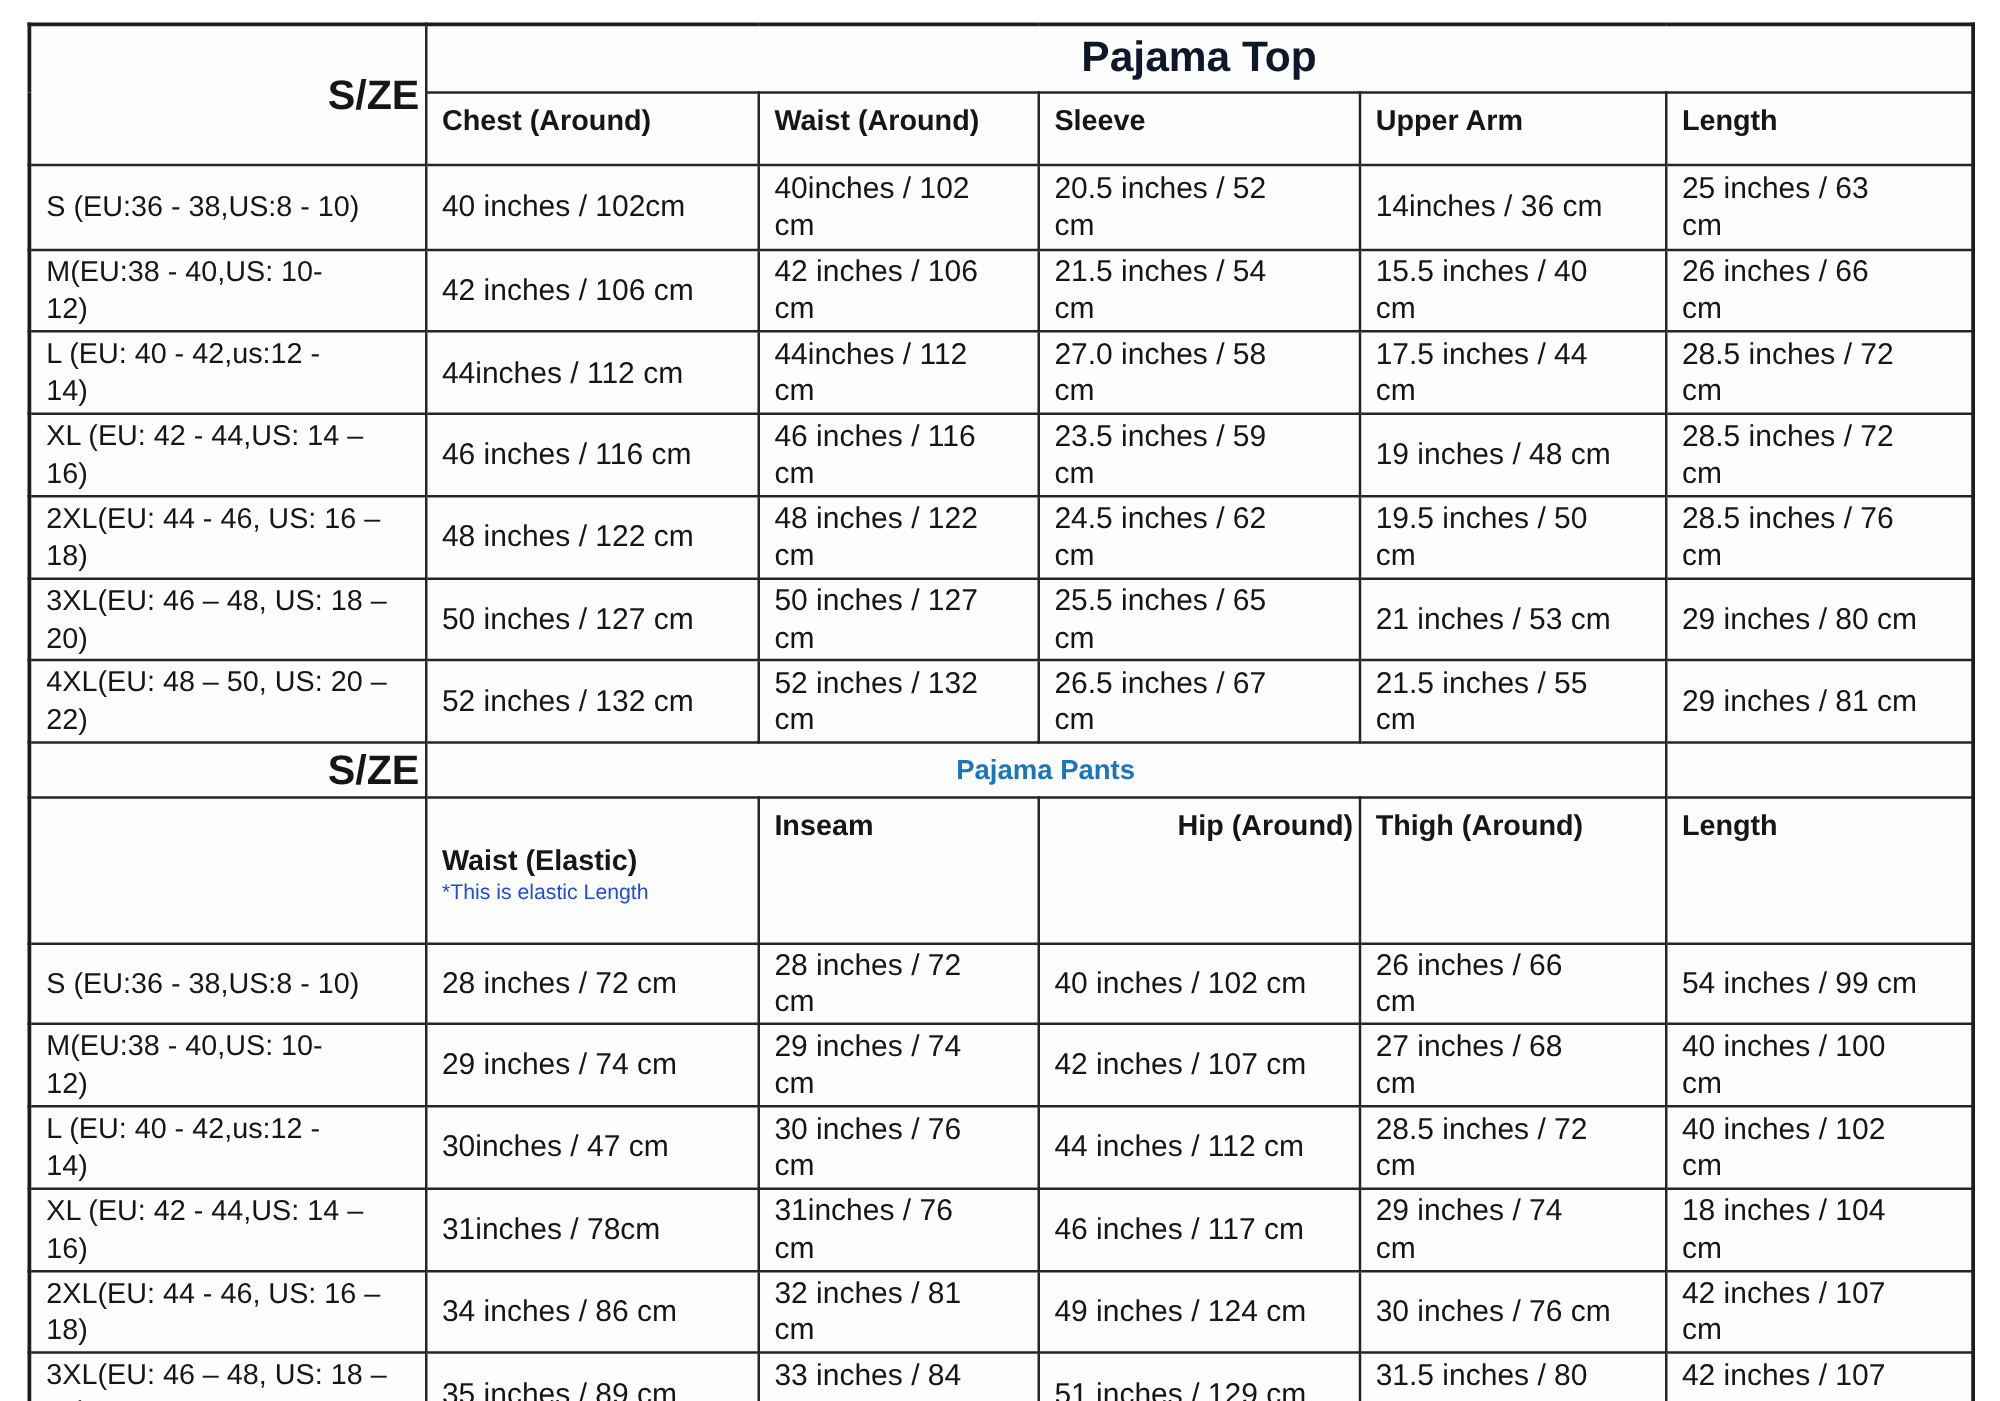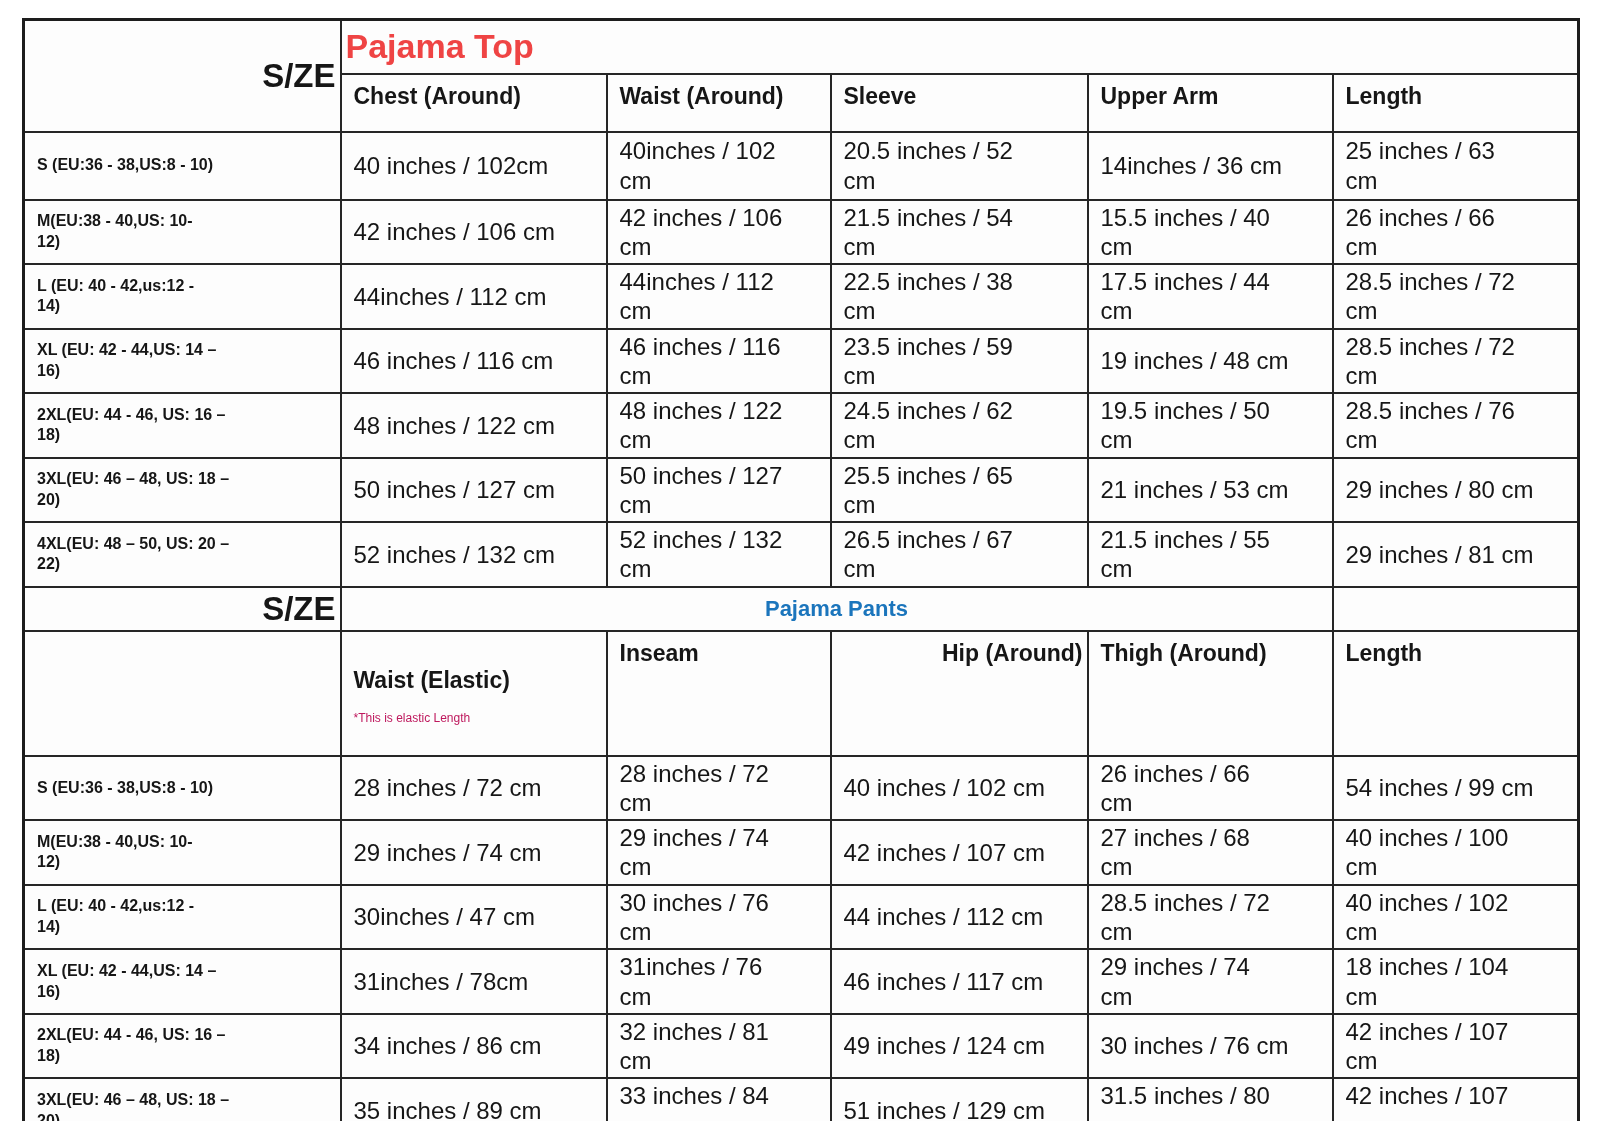--- a/index.html
+++ b/index.html
@@ -19,27 +19,27 @@
     padding:2px 4px 2px 12px;
     white-space:pre-line;
     overflow:hidden;
     text-align:left;
     font-weight:normal;
   }
   .c1{width:317px}.c2{width:266px}.c3{width:224px}.c4{width:257px}.c5{width:245px}.c6{width:246px}
   .h42{height:42px}.h53{height:58px}.h54{height:54px}.h55{height:55px}
   .h60{height:60px}.h61{height:61px}.h68{height:68px}
   .size-head{font-size:33px;font-weight:bold;text-align:right;padding-left:4px;}
-  .title-top{color:#ef4444;font-size:34px;font-weight:bold;padding-left:4px;}
+  .title-top{color:#0f172a;font-size:34px;font-weight:bold;text-align:center;padding-left:4px;}
   .title-pants{color:#1b75bc;font-size:22px;font-weight:bold;text-align:center;padding-left:4px;}
   .colhead{font-size:23px;font-weight:bold;vertical-align:top;padding-top:8px;line-height:1.2;}
   .colhead.centered{text-align:right;}
-  .size-cell{font-size:16px;font-weight:bold;line-height:1.3;padding-right:6px;}
+  .size-cell{font-size:23px;font-weight:normal;line-height:1.3;padding-right:6px;}
   .data-cell{font-size:24px;line-height:1.22;}
-  .note{display:block;color:#be185d;font-size:12px;font-weight:normal;margin-top:17px;line-height:1.1;}
+  .note{display:block;color:#1d4ed8;font-size:17px;font-weight:normal;margin-top:3px;line-height:1.1;}
 </style>
 </head>
 <body>
 
 <div class="sheet">
 <table>
   <colgroup>
     <col class="c1">
         <col class="c2">
         <col class="c3">
@@ -84,21 +84,21 @@
 cm</td>
     <td class="data-cell">26 inches / 66
 cm</td>
   </tr>
   <tr class="h61">
     <th class="size-cell">L (EU: 40 - 42,us:12 -
 14)</th>
     <td class="data-cell">44inches / 112 cm</td>
     <td class="data-cell">44inches / 112
 cm</td>
-    <td class="data-cell">22.5 inches / 38
+    <td class="data-cell">27.0 inches / 58
 cm</td>
     <td class="data-cell">17.5 inches / 44
 cm</td>
     <td class="data-cell">28.5 inches / 72
 cm</td>
   </tr>
   <tr class="h61">
     <th class="size-cell">XL (EU: 42 - 44,US: 14 –
 16)</th>
     <td class="data-cell">46 inches / 116 cm</td>

